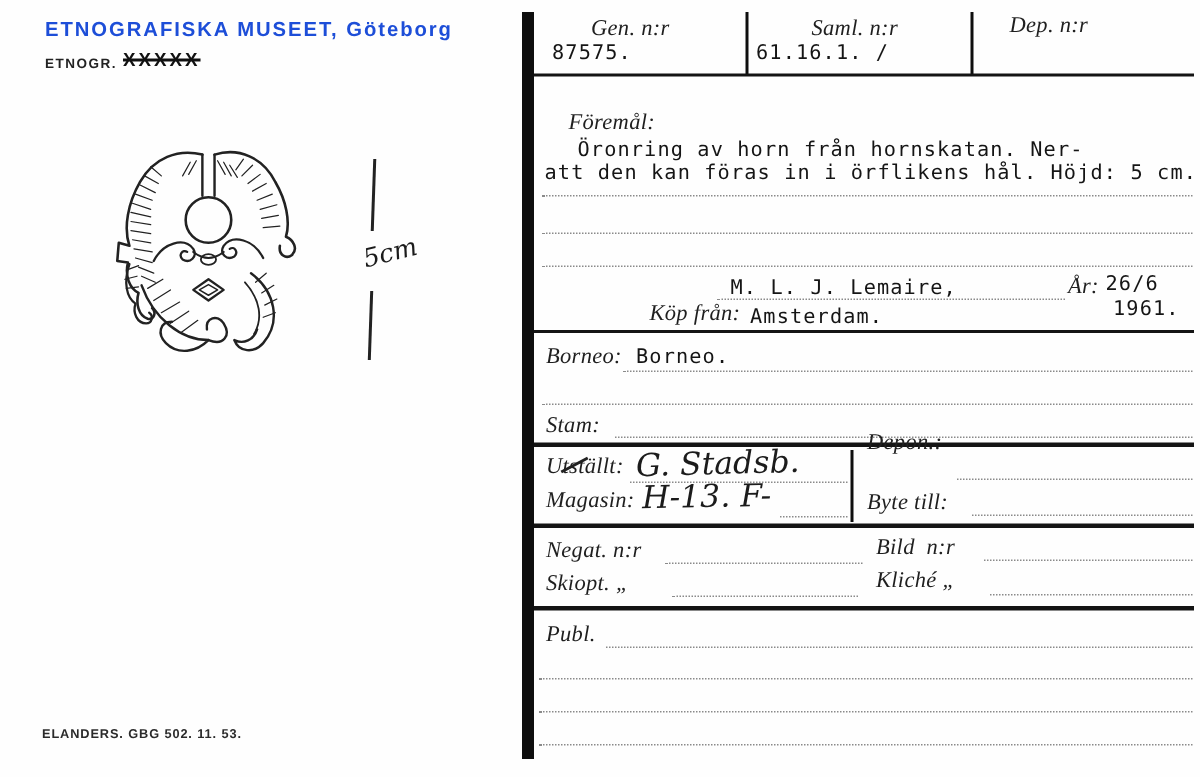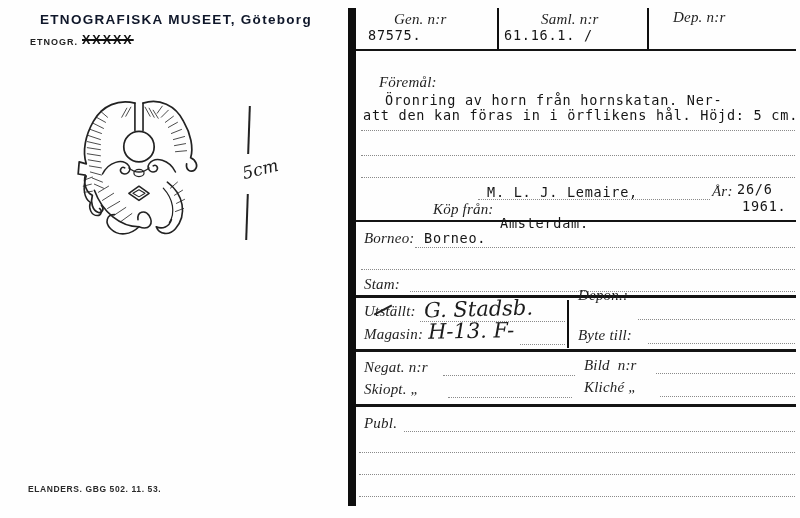--- a/index.html
+++ b/index.html
@@ -19,22 +19,22 @@
   }
   
   .hand{
     position:absolute; font-family:"DejaVu Serif", serif; font-style:italic;
     color:#1b1b1b; white-space:pre;
   }
   .dot{position:absolute; border-bottom:1.5px dotted #8a8a8a; height:0;}
   .solid{position:absolute; background:#141414;}
   .vbar{position:absolute; background:#0e0e0e;}
   .museum-title{
-    position:absolute; left:40px; top:12px; font-family:"Liberation Sans",sans-serif;
-    font-weight:bold; font-size:13.5px; letter-spacing:1.3px; color:#0f172a; white-space:pre;
+    position:absolute; left:30px; top:12px; font-family:"Liberation Sans",sans-serif;
+    font-weight:bold; font-size:13.5px; letter-spacing:1.3px; color:#1d4ed8; white-space:pre;
   }
   .etnogr{
     position:absolute; left:30px; top:37px; font-family:"Liberation Sans",sans-serif;
     font-weight:bold; font-size:9px; letter-spacing:1px; color:#222;
   }
   .etnogr-x{
     position:absolute; left:82px; top:33px; font-family:"Liberation Sans",sans-serif;
     font-weight:bold; font-size:12.5px; letter-spacing:2px; color:#111;
     text-decoration:line-through; text-decoration-thickness:2px;
   }
@@ -122,21 +122,21 @@
     <span class="type" style="position:static;margin-left:6px;">Öronring av horn från hornskatan. Ner-</span>
   </div>
   <div class="type" style="left:363px;top:107px;">att den kan föras in i örflikens hål. Höjd: 5 cm.</div>
   <div class="dot" style="left:361px;top:130px;width:434px;"></div>
   <div class="dot" style="left:361px;top:155px;width:434px;"></div>
   <div class="dot" style="left:361px;top:177px;width:434px;"></div>
 
   <div class="lbl" style="left:433px;top:201px;">Köp från:</div>
   <div class="dot" style="left:478px;top:199px;width:232px;"></div>
   <div class="type" style="left:487px;top:184px;">M. L. J. Lemaire,</div>
-  <div class="type" style="left:500px;top:203px;margin-top:12px;">Amsterdam.</div>
+  <div class="type" style="left:500px;top:203px;">Amsterdam.</div>
   <div class="lbl" style="left:712px;top:183px;">År:</div>
   <div class="type" style="left:737px;top:181px;">26/6</div>
   <div class="type" style="left:742px;top:198px;">1961.</div>
   <div class="solid" style="left:356px;top:220px;width:440px;height:2px;"></div>
 
   <div class="lbl" style="left:364px;top:230px;">Borneo:</div>
   <div class="type" style="left:424px;top:230px;">Borneo.</div>
   <div class="dot" style="left:415px;top:247px;width:380px;"></div>
   <div class="dot" style="left:361px;top:269px;width:434px;"></div>
 

